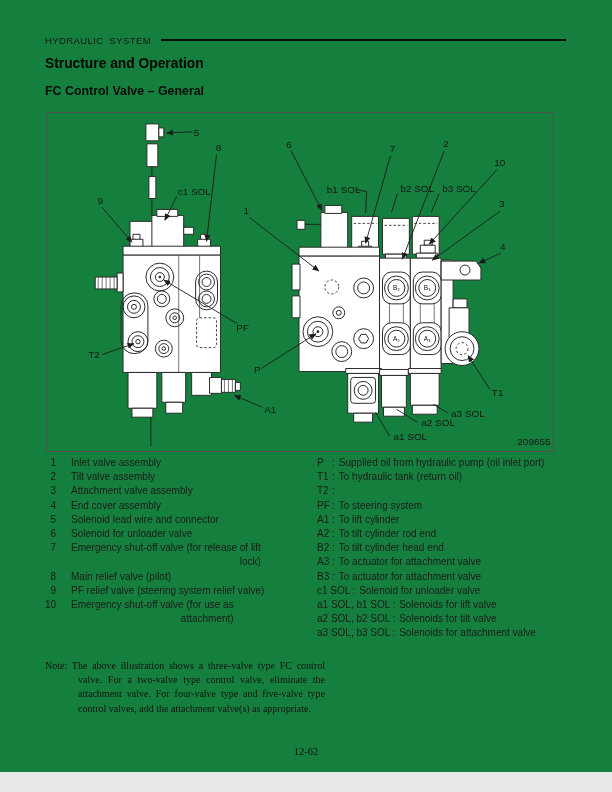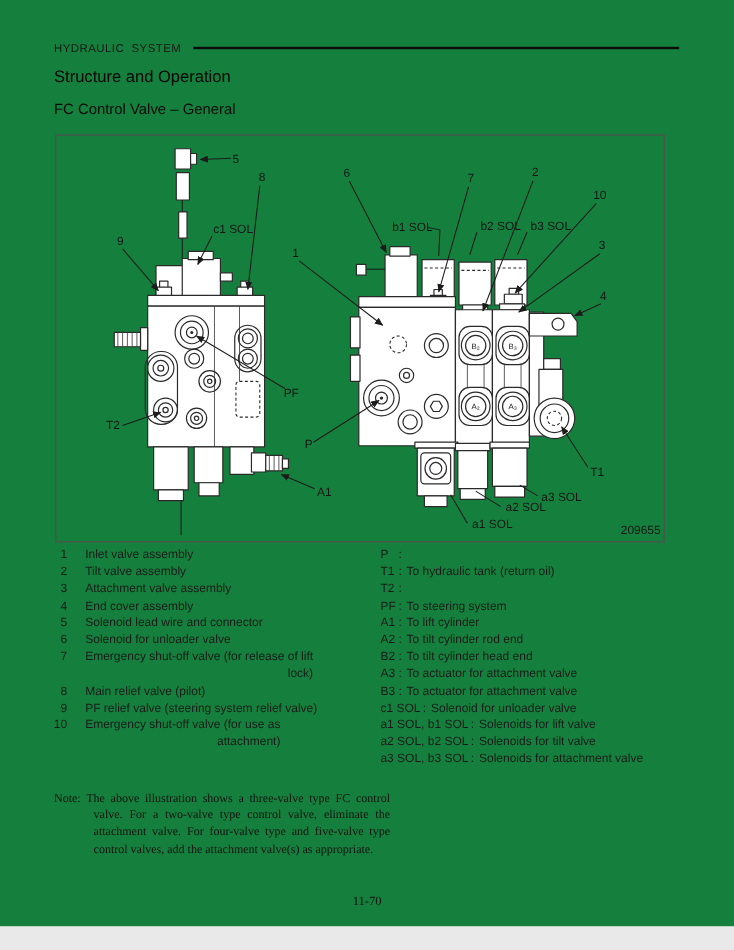--- a/index.html
+++ b/index.html
@@ -1,21 +1,21 @@
 <!DOCTYPE html>
 <html><head>
 <meta charset="utf-8">
 <style>
   html,body{margin:0;padding:0;background:#e9e9e9;}
   .page{position:relative;width:612px;height:772px;background:#15803d;
         font-family:"Liberation Sans","DejaVu Sans",sans-serif;color:#1a1a1a;overflow:hidden;}
   .runhead{position:absolute;left:45px;top:35px;font-size:9.5px;letter-spacing:.4px;white-space:pre;color:#161616;}
   .runrule{position:absolute;left:161px;top:39px;width:405px;height:2.4px;background:#0d0d0d;}
-  .h1{position:absolute;left:45px;top:56px;font-size:13.8px;font-weight:normal;color:#050505;}
-  .h2{position:absolute;left:45px;top:84px;font-size:12.4px;font-weight:normal;color:#0a0a0a;}
+  .h1{position:absolute;left:45px;top:56px;font-size:13.8px;font-weight:bold;color:#050505;}
+  .h2{position:absolute;left:45px;top:84px;font-size:12.4px;font-weight:bold;color:#0a0a0a;}
   .frame{position:absolute;left:46px;top:112px;width:508px;height:340px;border:1.6px solid #4f4f4f;box-sizing:border-box;}
   .frame svg{display:block;width:100%;height:100%;}
 
   .sh{fill:#ffffff;stroke:#2a2a2a;stroke-width:1;stroke-linejoin:round;}
   .shn{fill:none;stroke:#2a2a2a;stroke-width:1;stroke-linejoin:round;}
   .dsh{fill:none;stroke:#2a2a2a;stroke-width:0.9;stroke-dasharray:2.5 2;}
   .ld{fill:none;stroke:#1c1c1c;stroke-width:0.9;}
   .thin{stroke-width:0.7;stroke:#3a3a3a;}
   .arr{marker-end:url(#arw);}
   .cap{font-size:10px;fill:#161616;}
@@ -306,20 +306,21 @@
         <span class="lnum">10</span>
         <span class="ltxt">Emergency shut-off valve (for use as
 attachment)</span>
       </div>
   </div>
 
   <div class="legend-right">
     <div class="prow">
         <span class="pterm">P</span>
         <span class="psep">:</span>
+        <span class="pdesc">Supplied oil from hydraulic pump (oil inlet port)</span>
       </div>
     <div class="prow">
         <span class="pterm">T1</span>
         <span class="psep">:</span>
         <span class="pdesc">To hydraulic tank (return oil)</span>
       </div>
     <div class="prow">
         <span class="pterm">T2</span>
         <span class="psep">:</span>
       </div>
@@ -370,14 +371,14 @@
       </div>
     <div class="prow">
         <span class="pterm">a3 SOL, b3 SOL</span>
         <span class="psep">:</span>
         <span class="pdesc">Solenoids for attachment valve</span>
       </div>
   </div>
 
   <div class="note"><span>Note:</span> <span>The above illustration shows a three-valve type FC control valve. For a two-valve type control valve, eliminate the attachment valve. For four-valve type and five-valve type control valves, add the attachment valve(s) as appropriate.</span></div>
 
-  <div class="footer">11-70</div>
+  <div class="footer">12-62</div>
 </div>
 
 </body></html>

